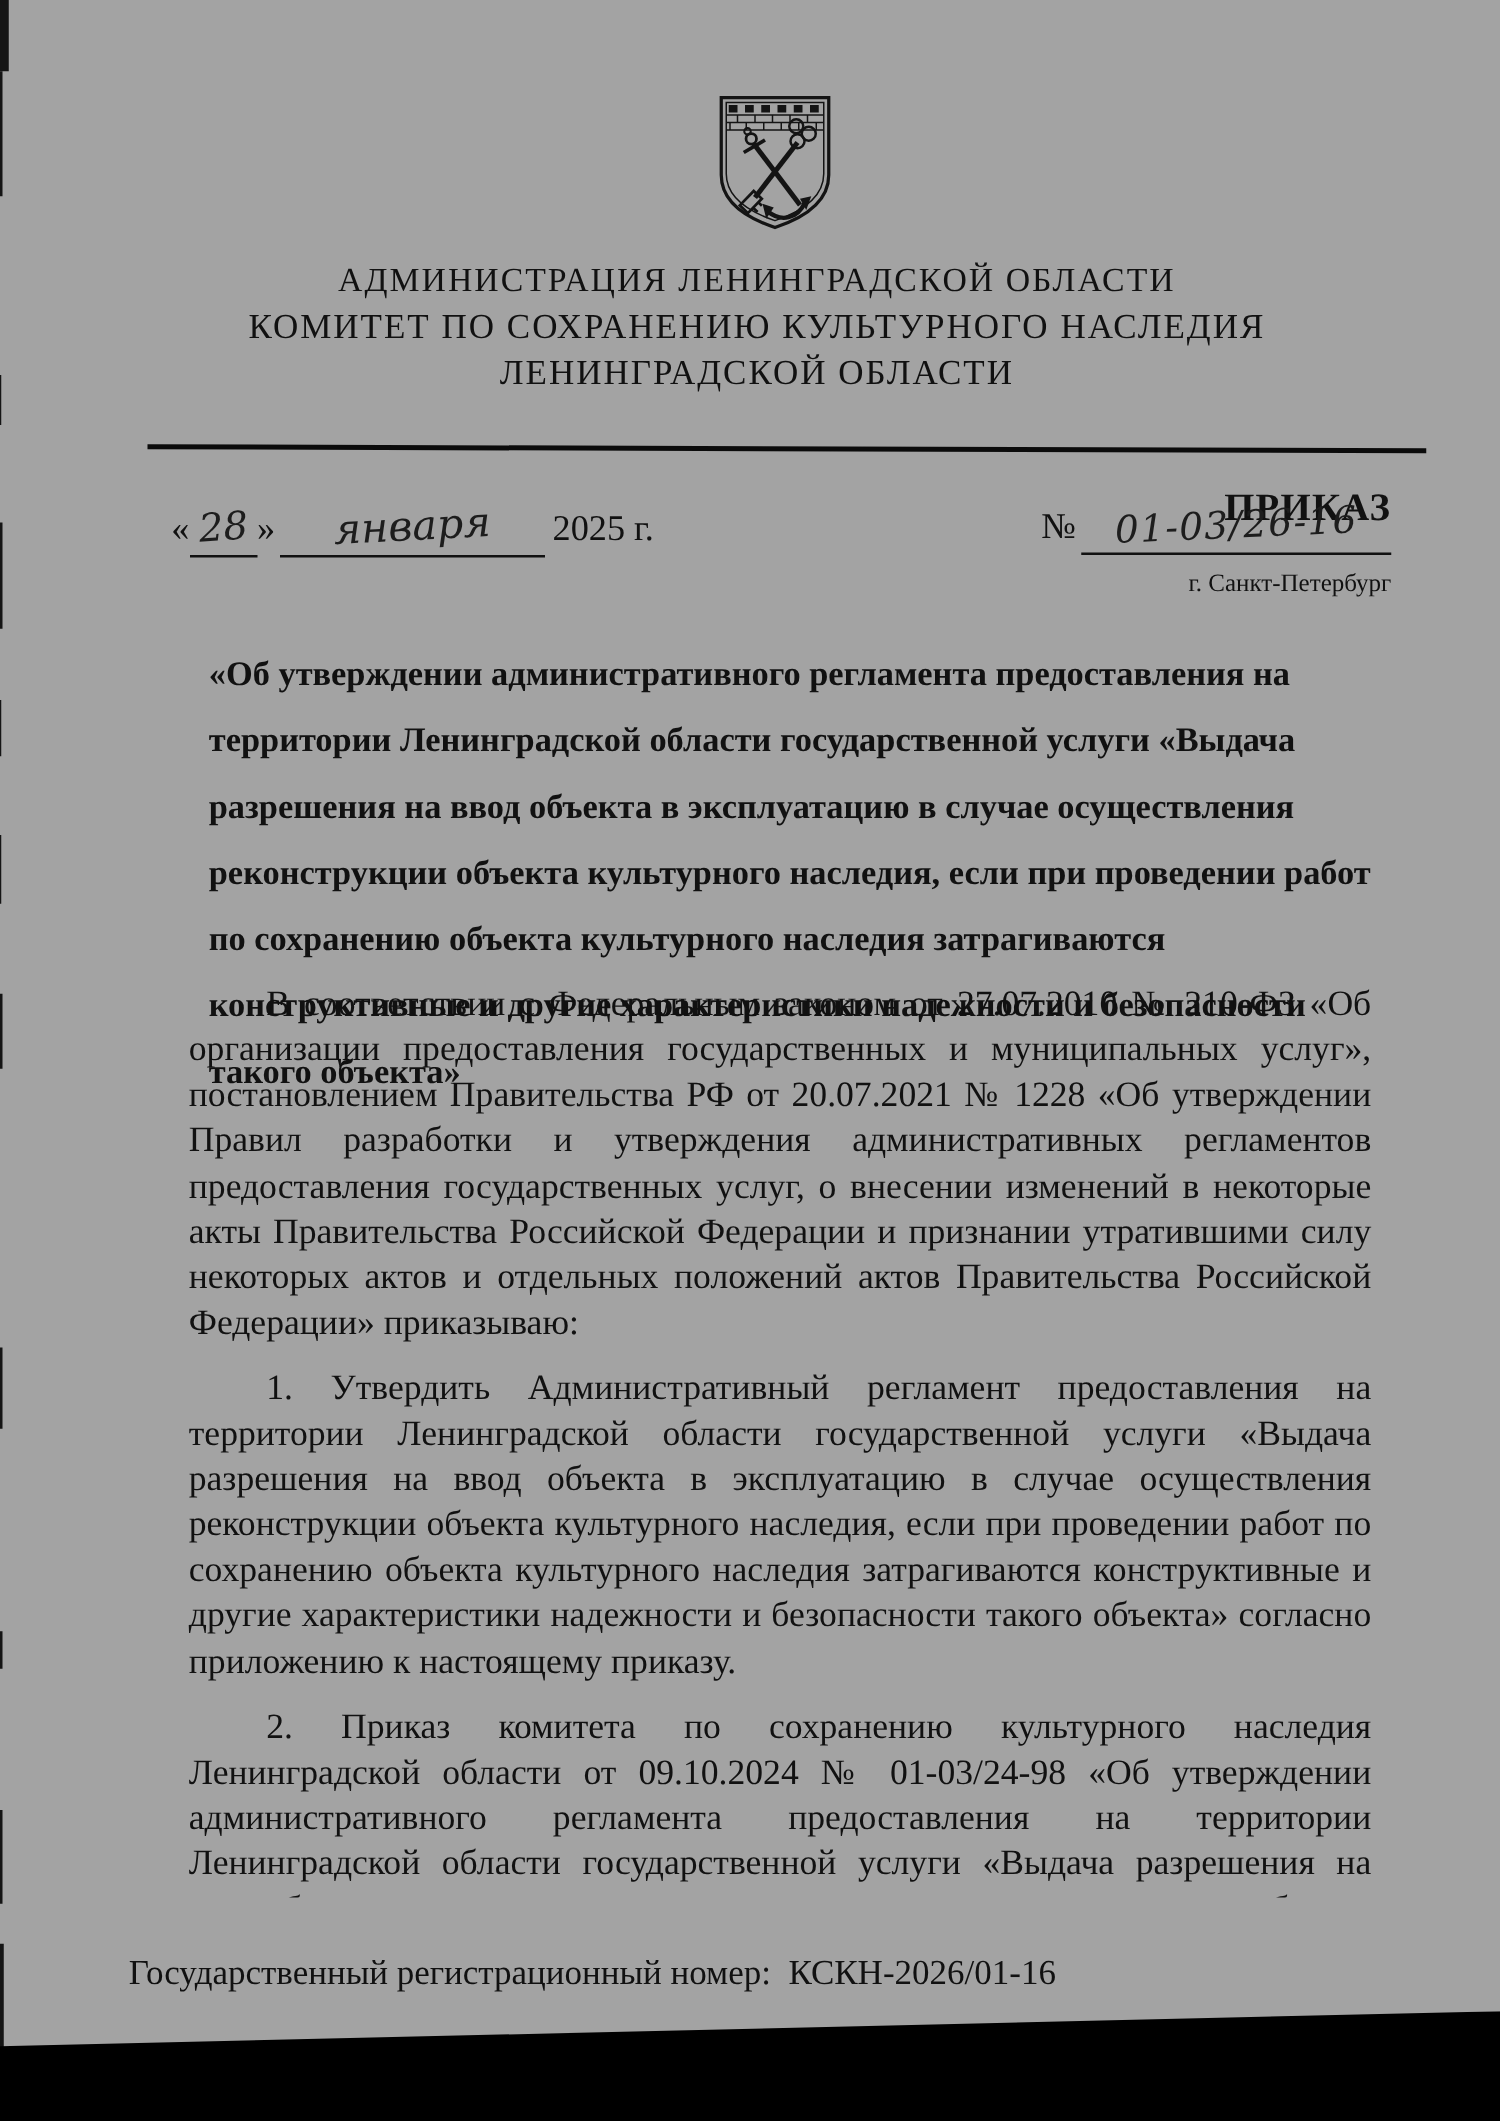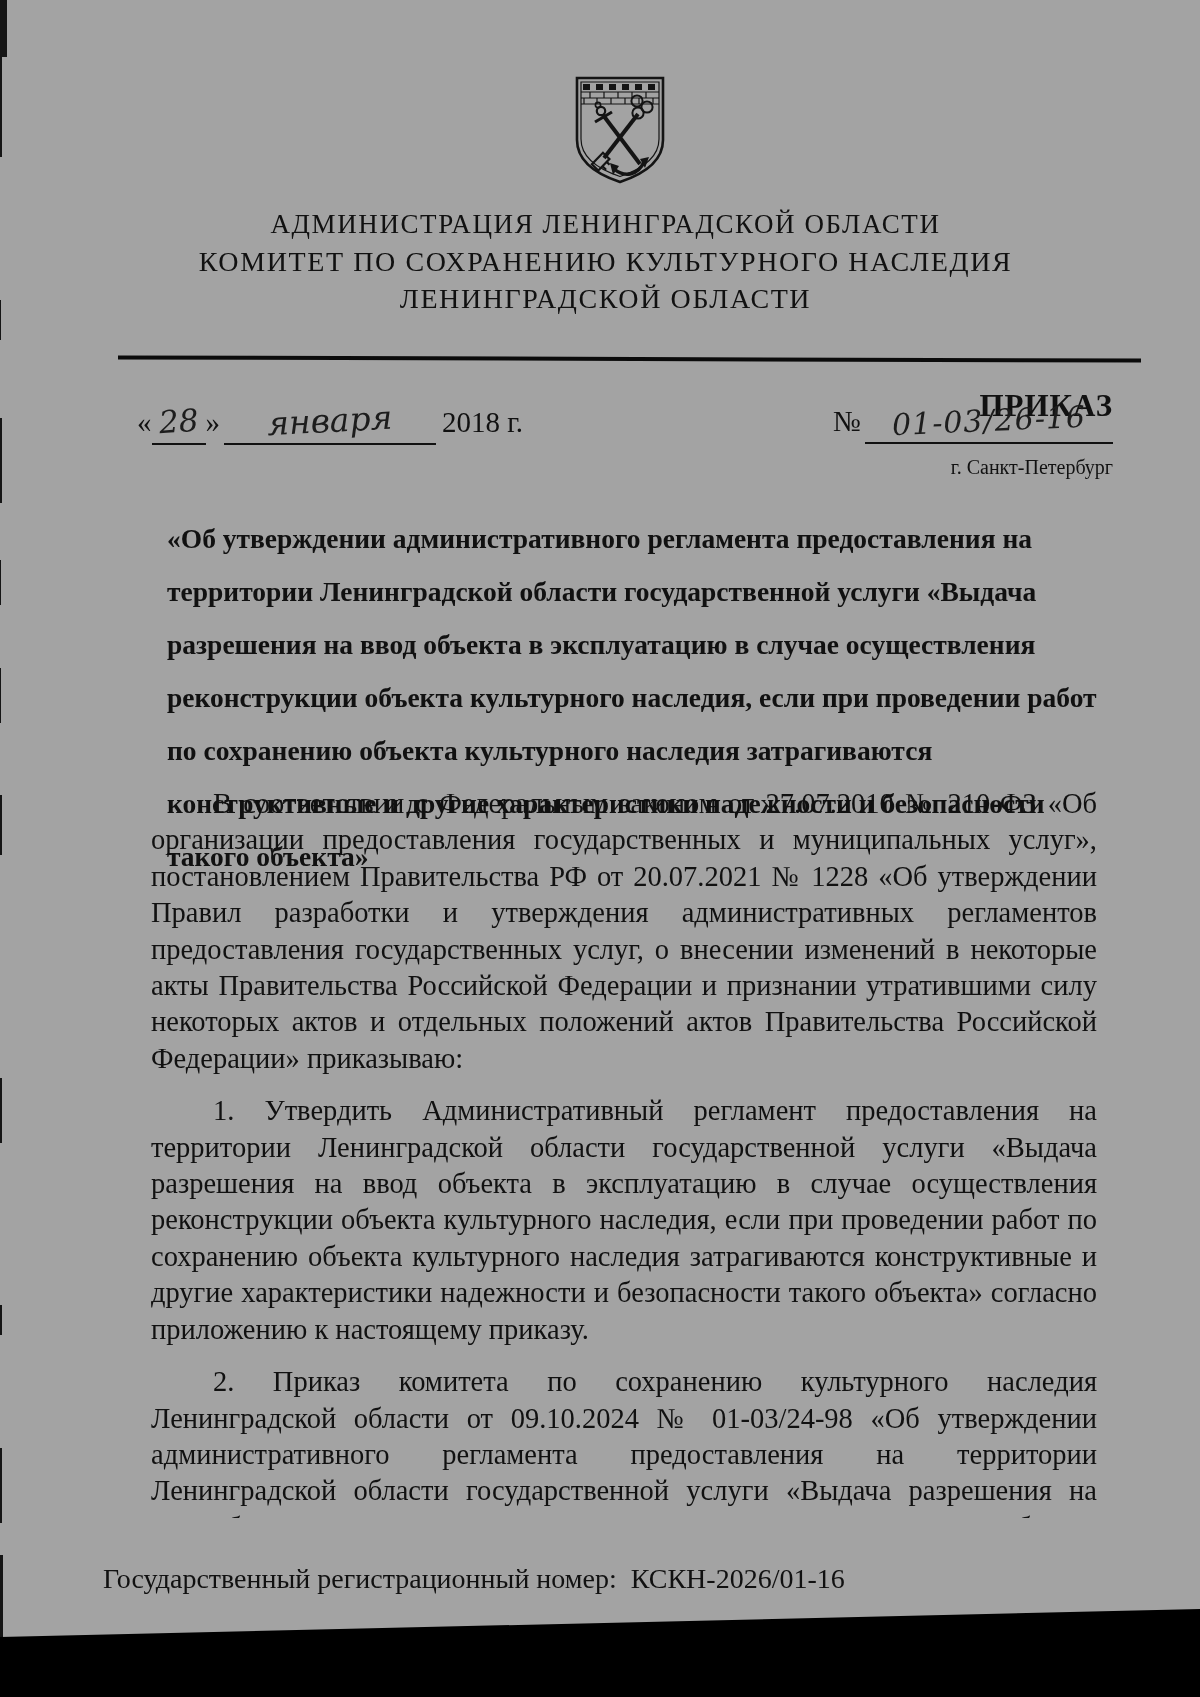--- a/index.html
+++ b/index.html
@@ -136,21 +136,21 @@
     <div class="org-line1">АДМИНИСТРАЦИЯ ЛЕНИНГРАДСКОЙ ОБЛАСТИ</div>
     <div class="org-line2">КОМИТЕТ ПО СОХРАНЕНИЮ КУЛЬТУРНОГО НАСЛЕДИЯ</div>
     <div class="org-line3">ЛЕНИНГРАДСКОЙ ОБЛАСТИ</div>
   </div>
 
   <div class="rule"></div>
 
   <div class="doc-type">ПРИКАЗ</div>
 
   <div class="dateline">
-    <span>«</span><span class="day-slot"><span class="hand">28</span></span><span>»</span><span class="month-slot"><span class="hand">января</span></span><span class="year">2018 г.</span>
+    <span>«</span><span class="day-slot"><span class="hand">28</span></span><span>»</span><span class="month-slot"><span class="hand">января</span></span><span class="year">2025 г.</span>
   </div>
 
   <div class="numberline">
     <span>№</span><span class="num-slot"><span class="hand">01-03/26-16</span></span>
   </div>
 
   <div class="city">г. Санкт-Петербург</div>
 
   <div class="doc-title">«Об утверждении административного регламента предоставления на территории Ленинградской области государственной услуги «Выдача разрешения на ввод объекта в эксплуатацию в случае осуществления реконструкции объекта культурного наследия, если при проведении работ по сохранению объекта культурного наследия затрагиваются конструктивные и другие характеристики надежности и безопасности такого объекта»</div>
 

